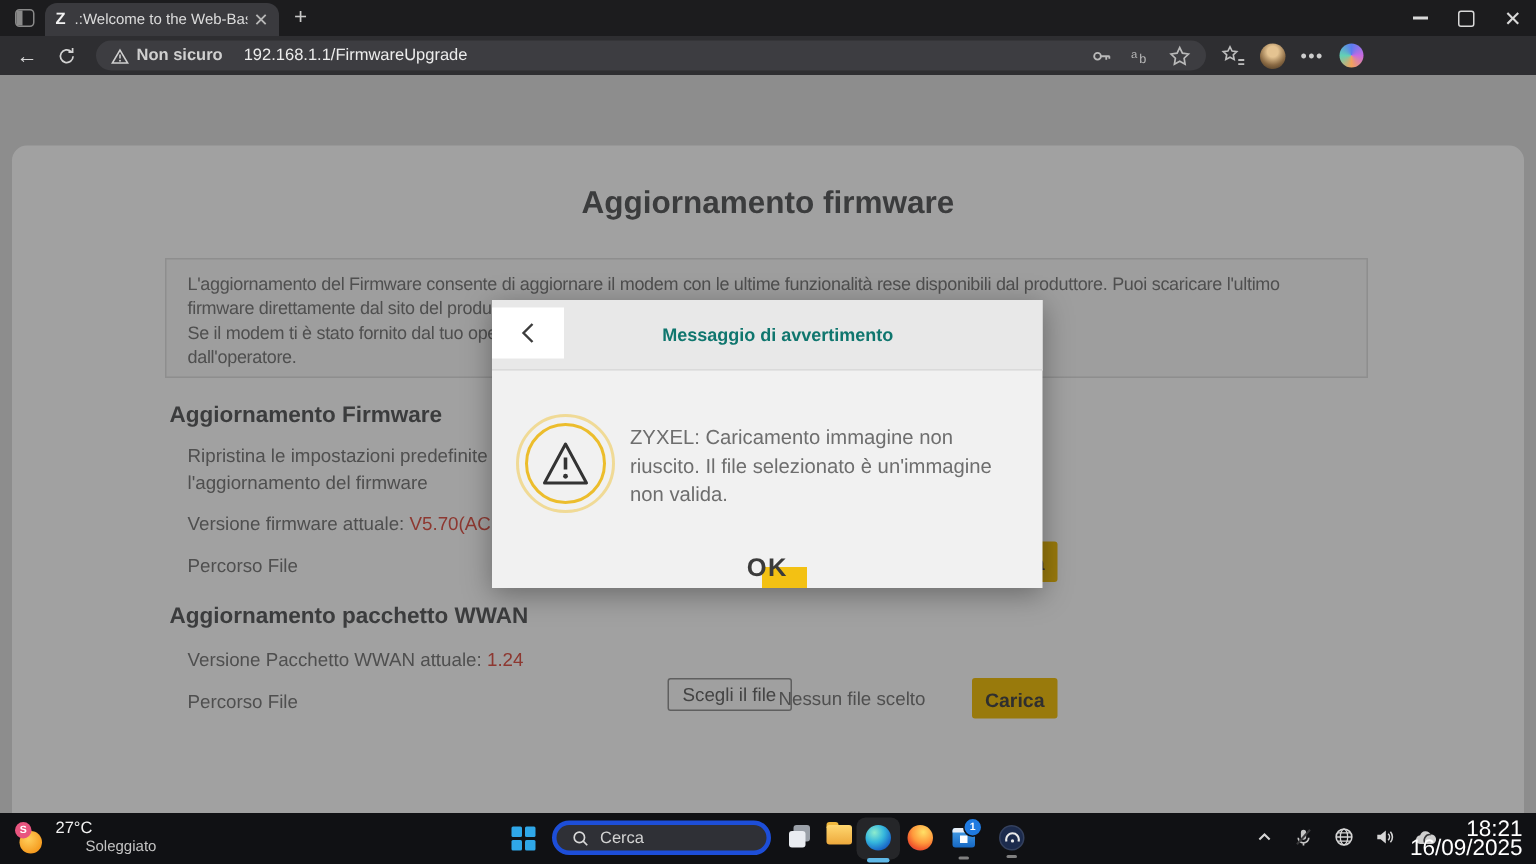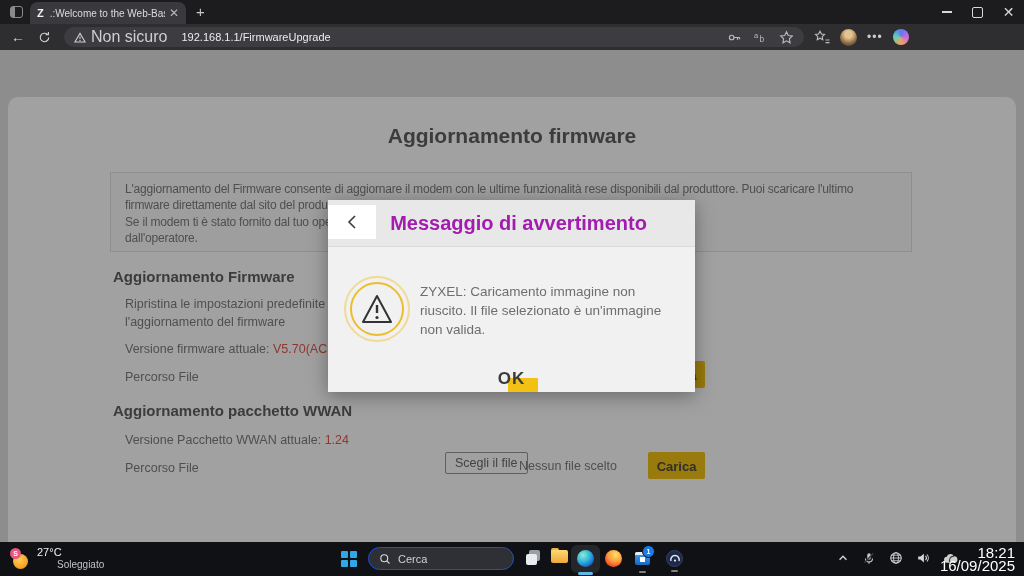--- a/index.html
+++ b/index.html
@@ -18,21 +18,21 @@
   .wincontrols{position:absolute;right:0;top:0;height:24px;display:flex;}
   .wc{width:31px;height:24px;display:flex;align-items:center;justify-content:center;}
   .wc-min{width:10px;height:1.5px;background:#d9d9d9;}
   .wc-max{width:9px;height:9px;border:1.2px solid #d9d9d9;border-radius:2px;}
   .wc-close{color:#d9d9d9;font-size:14px;line-height:1;}
 
   .toolbar{position:absolute;top:24px;left:0;right:0;height:26px;background:#2e2e31;display:flex;align-items:center;}
   .nav-back{margin-left:11px;color:#d5d5d5;font-size:14px;}
   .nav-refresh{margin-left:13px;display:flex;}
   .urlpill{margin-left:13px;height:20px;flex:1;max-width:740px;background:#3d3d41;border-radius:10px;display:flex;align-items:center;padding:0 10px;box-sizing:border-box;}
-  .sec-label{font-size:16px;color:#cfcfcf;margin-left:5px;}
+  .sec-label{font-size:11px;color:#cfcfcf;margin-left:5px;font-weight:bold;}
   .url-text{font-size:11px;color:#ececec;margin-left:14px;flex:1;white-space:nowrap;overflow:hidden;}
   .pill-icons{display:flex;gap:11px;align-items:center;margin-left:8px;}
   .toolbar-right{display:flex;align-items:center;gap:10px;margin:0 12px 0 10px;}
   .avatar{width:17px;height:17px;border-radius:50%;background:radial-gradient(circle at 50% 32%,#e4c391 25%,#8a6a44 62%,#3b2d1d 100%);}
   .dots{color:#cdcdcd;font-size:12px;letter-spacing:1px;}
   .copilot{width:16px;height:16px;border-radius:50%;background:conic-gradient(#5a7bf0,#c86ae0,#f2a25c,#62d0b5,#5a7bf0);}
 
   
   .page{position:absolute;top:50px;left:0;right:0;bottom:34px;background:#e0e0e0;overflow:hidden;}
   .zy-header{position:absolute;top:0;left:0;right:0;height:45px;background:#f4f4f4;display:flex;align-items:center;}
@@ -49,21 +49,21 @@
   .sec-heading{position:absolute;font-size:15px;font-weight:700;color:#5e5f61;}
   .body-text{position:absolute;font-size:12.5px;color:#7d7d7d;line-height:18px;}
   .red{color:#e05a4e;}
   .btn-choose{position:absolute;box-sizing:border-box;border:1px solid #979797;background:#fdfdfd;color:#6a6a6a;font-size:12.5px;padding:3px 9px;border-radius:2px;}
   .btn-carica{position:absolute;width:57px;height:27px;background:#f3c113;border:none;border-radius:2px;color:#4b4b4b;font-weight:700;font-size:13px;line-height:27px;text-align:center;}
   .overlay{position:absolute;inset:0;background:rgba(0,0,0,0.37);z-index:5;}
 
   
   .modal{position:absolute;left:328px;top:200px;width:367px;height:192px;background:#f1f1f1;z-index:10;box-shadow:0 4px 18px rgba(0,0,0,.35);}
   .modal-head{position:relative;height:46px;background:#e8e8e8;border-bottom:1px solid #dadada;display:flex;align-items:center;justify-content:center;}
-  .modal-title{font-size:20px;font-weight:700;color:#a21caf;margin-left:14px;}
+  .modal-title{font-size:12px;font-weight:700;color:#0f766e;margin-left:14px;}
   .modal-back{position:absolute;left:0;top:5px;width:48px;height:34px;background:#fff;display:flex;align-items:center;justify-content:center;}
   .warn{position:absolute;left:16px;top:76px;width:66px;height:66px;}
   .ring-outer{position:absolute;inset:0;border-radius:50%;border:2px solid rgba(240,195,60,.5);}
   .ring-inner{position:absolute;inset:6px;border-radius:50%;border:2px solid #ecbd2c;}
   .warn svg{position:absolute;left:16px;top:17px;}
   .modal-msg{position:absolute;left:92px;top:82px;width:252px;font-size:13.5px;line-height:19px;color:#6e6e6e;}
   .modal-okrow{position:absolute;left:0;right:0;bottom:3px;display:flex;justify-content:center;}
   .ok-wrap{position:relative;font-weight:700;font-size:17px;color:#3b3b3b;letter-spacing:1px;padding:0 4px;}
   .ok-accent{position:absolute;left:14px;top:9px;width:30px;height:14px;background:#f3c113;}
   .ok-text{position:relative;}
@@ -71,21 +71,21 @@
   
   .taskbar{position:absolute;left:0;right:0;bottom:0;height:34px;background:#101114;z-index:20;padding-left:27px;}
   .weather{position:absolute;left:10px;top:4px;display:flex;align-items:center;gap:7px;}
   .sun{position:relative;width:20px;height:22px;}
   .sun-core{position:absolute;left:3px;top:6px;width:15px;height:15px;border-radius:50%;background:radial-gradient(circle at 40% 35%,#ffcf5c,#f59a1e 75%);}
   .sun-badge{position:absolute;left:0;top:0;width:11px;height:11px;border-radius:50%;background:#e8557f;color:#fff;font-size:7px;font-weight:700;text-align:center;line-height:11px;}
   .weather-temp{font-size:11px;color:#f2f2f2;line-height:13px;}
   .weather-cond{font-size:10px;color:#c3c3c3;line-height:12px;margin-left:20px;}
   .start{position:absolute;left:341px;top:9px;width:16px;height:16px;display:grid;grid-template-columns:7px 7px;grid-template-rows:7px 7px;gap:2px;}
   .start span{background:#2fa7e8;border-radius:1px;}
-  .tb-search{position:absolute;left:368px;top:5px;width:146px;height:23px;box-sizing:border-box;border-radius:12px;background:#2f3036;border:1px solid #1d4ed8;display:flex;align-items:center;gap:7px;padding:0 10px;}
+  .tb-search{position:absolute;left:368px;top:5px;width:146px;height:23px;box-sizing:border-box;border-radius:12px;background:#2f3036;border:3px solid #1d4ed8;display:flex;align-items:center;gap:7px;padding:0 10px;}
   .tb-search-text{font-size:11px;color:#d2d2d2;}
   .tb-ico{position:absolute;top:7px;width:20px;height:20px;}
   .taskview .sq-b{position:absolute;left:4px;top:1px;width:11px;height:11px;background:#9aa0a8;border-radius:2px;}
   .taskview .sq-f{position:absolute;left:1px;top:5px;width:11px;height:11px;background:#e9ecf1;border-radius:2px;}
   .folder{top:9px;}
   .folder .f-tab{position:absolute;left:1px;top:-3px;width:8px;height:4px;background:#f0b83e;border-radius:2px 2px 0 0;}
   .folder .f-body{position:absolute;left:1px;top:-1px;width:17px;height:13px;background:linear-gradient(#ffd770,#eda93c);border-radius:2px;}
   .edge-holder{position:absolute;left:571px;top:3px;width:29px;height:28px;background:rgba(255,255,255,.09);border-radius:6px;}
   .edge-circle{position:absolute;left:6px;top:5px;width:17px;height:17px;border-radius:50%;background:radial-gradient(circle at 35% 30%,#8deccd 0%,#35b7dd 40%,#1b6cc9 72%,#123f8f 100%);}
   .edge-line{position:absolute;left:7px;bottom:-2px;width:15px;height:3px;border-radius:2px;background:#5fb9e8;}

